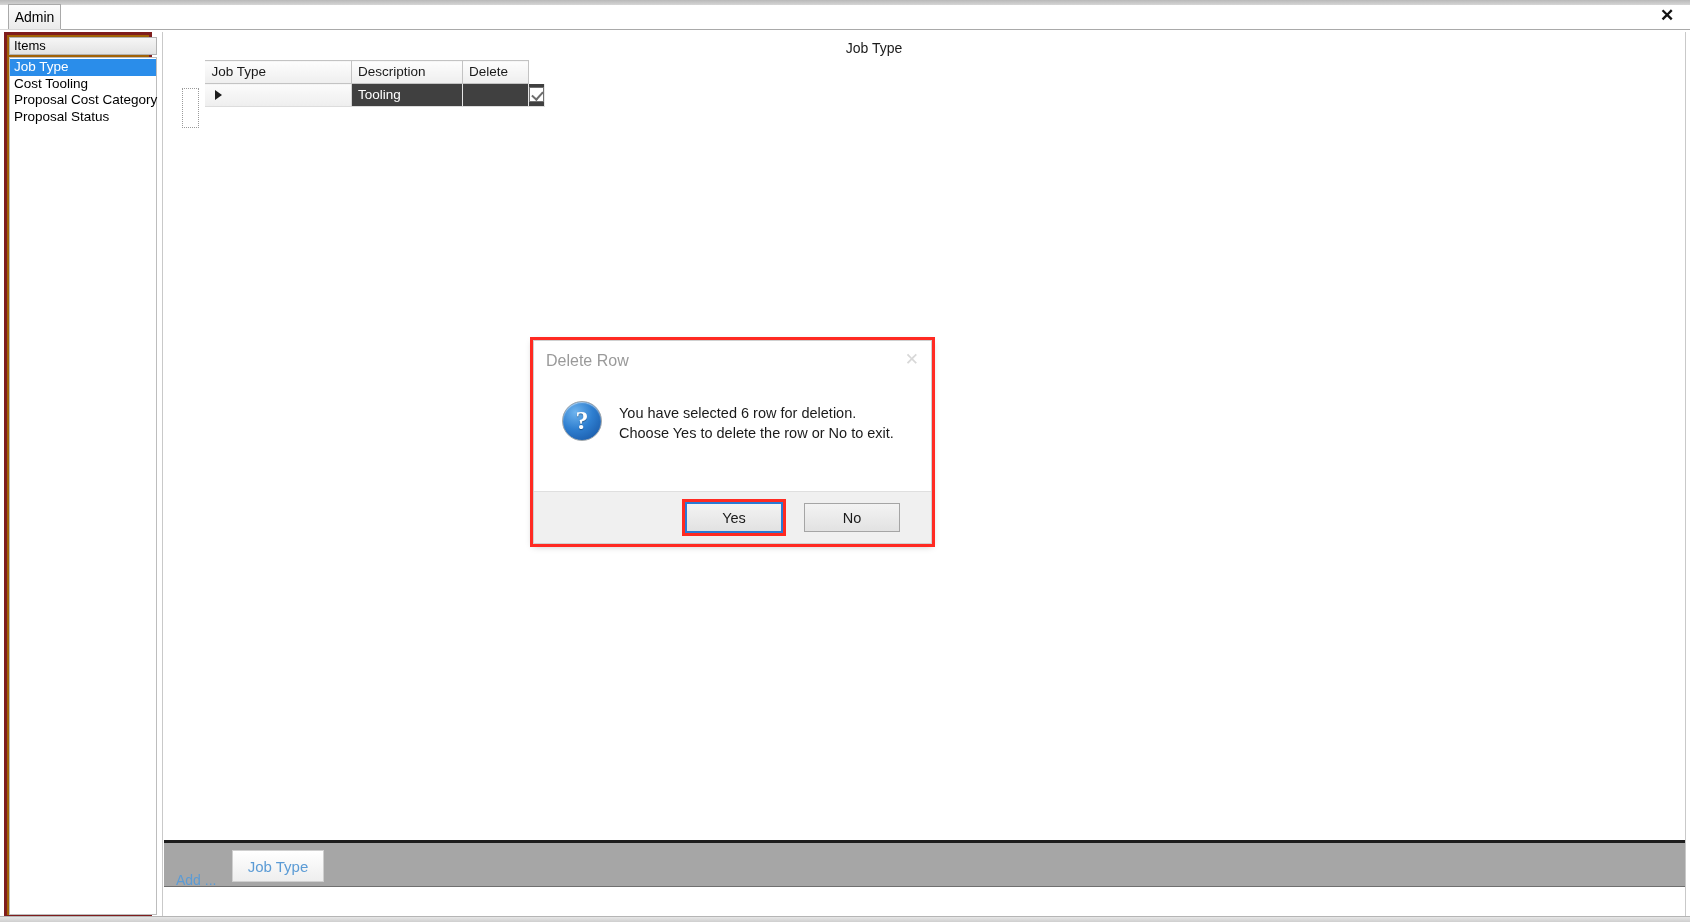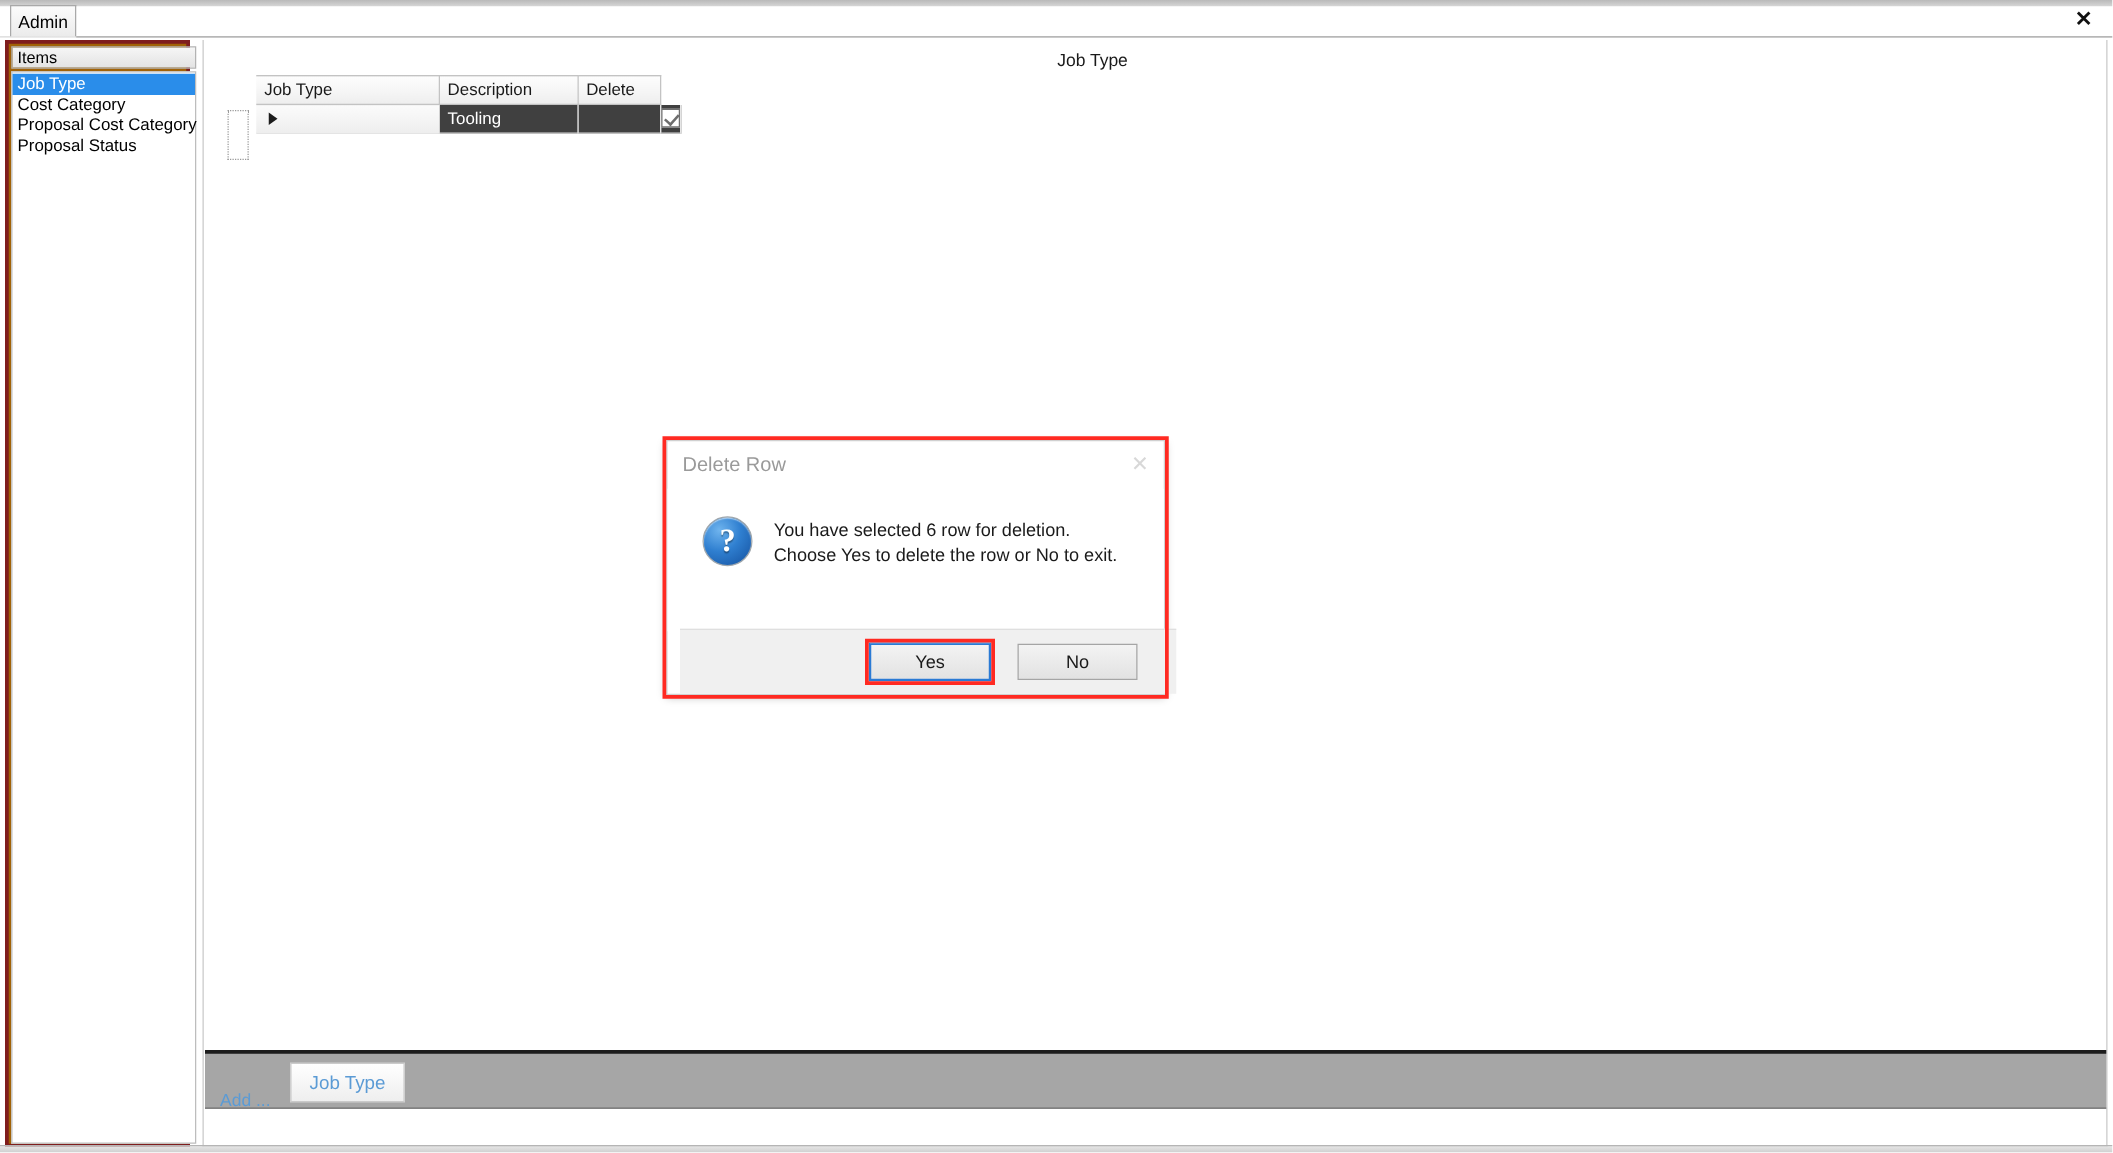--- a/index.html
+++ b/index.html
@@ -250,21 +250,21 @@
     font-size: 15px;
     display: flex;
     align-items: center;
     justify-content: center;
     cursor: pointer;
   }
 
   
   .dlg-wrap {
     position: absolute;
-    left: 530px; top: 349px;
+    left: 530px; top: 337px;
     width: 405px; height: 210px;
   }
   .dlg-annot {
     position: absolute;
     left: 0; top: 0;
     width: 405px; height: 210px;
     border: 3px solid #ff2a22;
     pointer-events: none;
     z-index: 5;
   }
@@ -321,21 +321,20 @@
     font-size: 14.5px;
     color: #1a1a1a;
     line-height: 20px;
   }
   .dlg-footer {
     position: absolute;
     left: 0; bottom: 0;
     width: 100%; height: 52px;
     background: #f0f0f0;
     border-top: 1px solid #dfdfdf;
-    margin-left: 10px;
   }
   .btn {
     position: absolute;
     top: 11px;
     width: 96px; height: 29px;
     background: linear-gradient(#f3f3f3,#e2e2e2);
     border: 1px solid #a5a5a5;
     font-size: 14.5px;
     color: #1a1a1a;
     display: flex;
@@ -373,21 +372,21 @@
       <span>Admin</span>
     </div>
     <div class="tab-rest"></div>
     <div class="win-close">✕</div>
   </div>
 
   <div class="sidebar">
     <div class="sidebar-header">Items</div>
     <div class="sidebar-list">
       <div class="sb-item selected">Job Type</div>
-      <div class="sb-item">Cost Category</div>
+      <div class="sb-item">Cost Tooling</div>
       <div class="sb-item">Proposal Cost Category</div>
       <div class="sb-item">Proposal Status</div>
     </div>
   </div>
 
   <div class="main">
     <div class="main-title">Job Type</div>
 
     <div class="grid">
       <div class="grid-rowhead">

